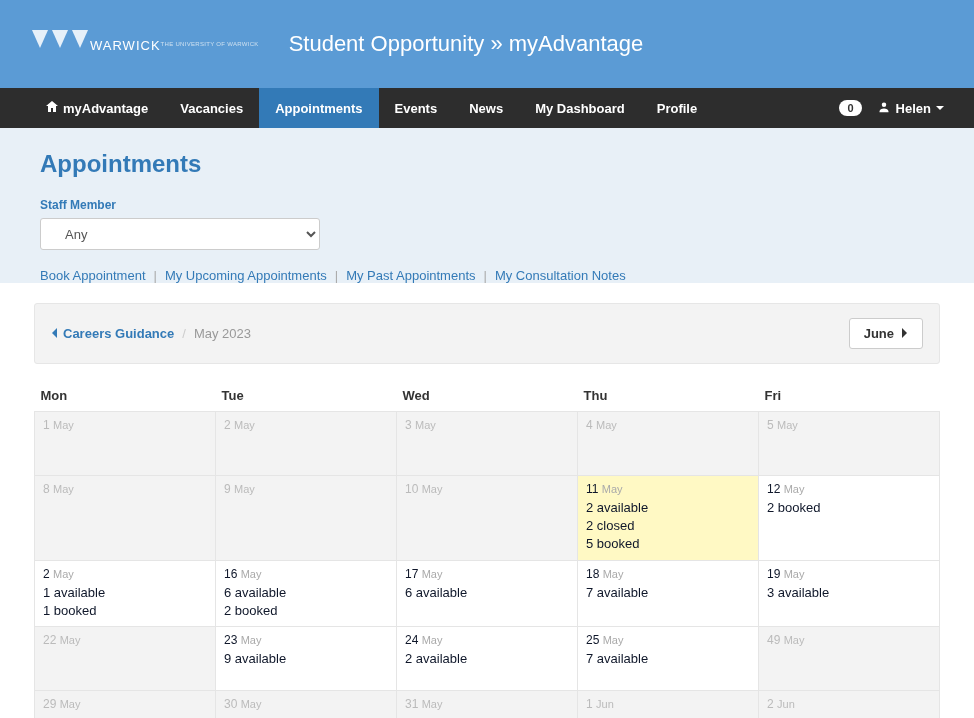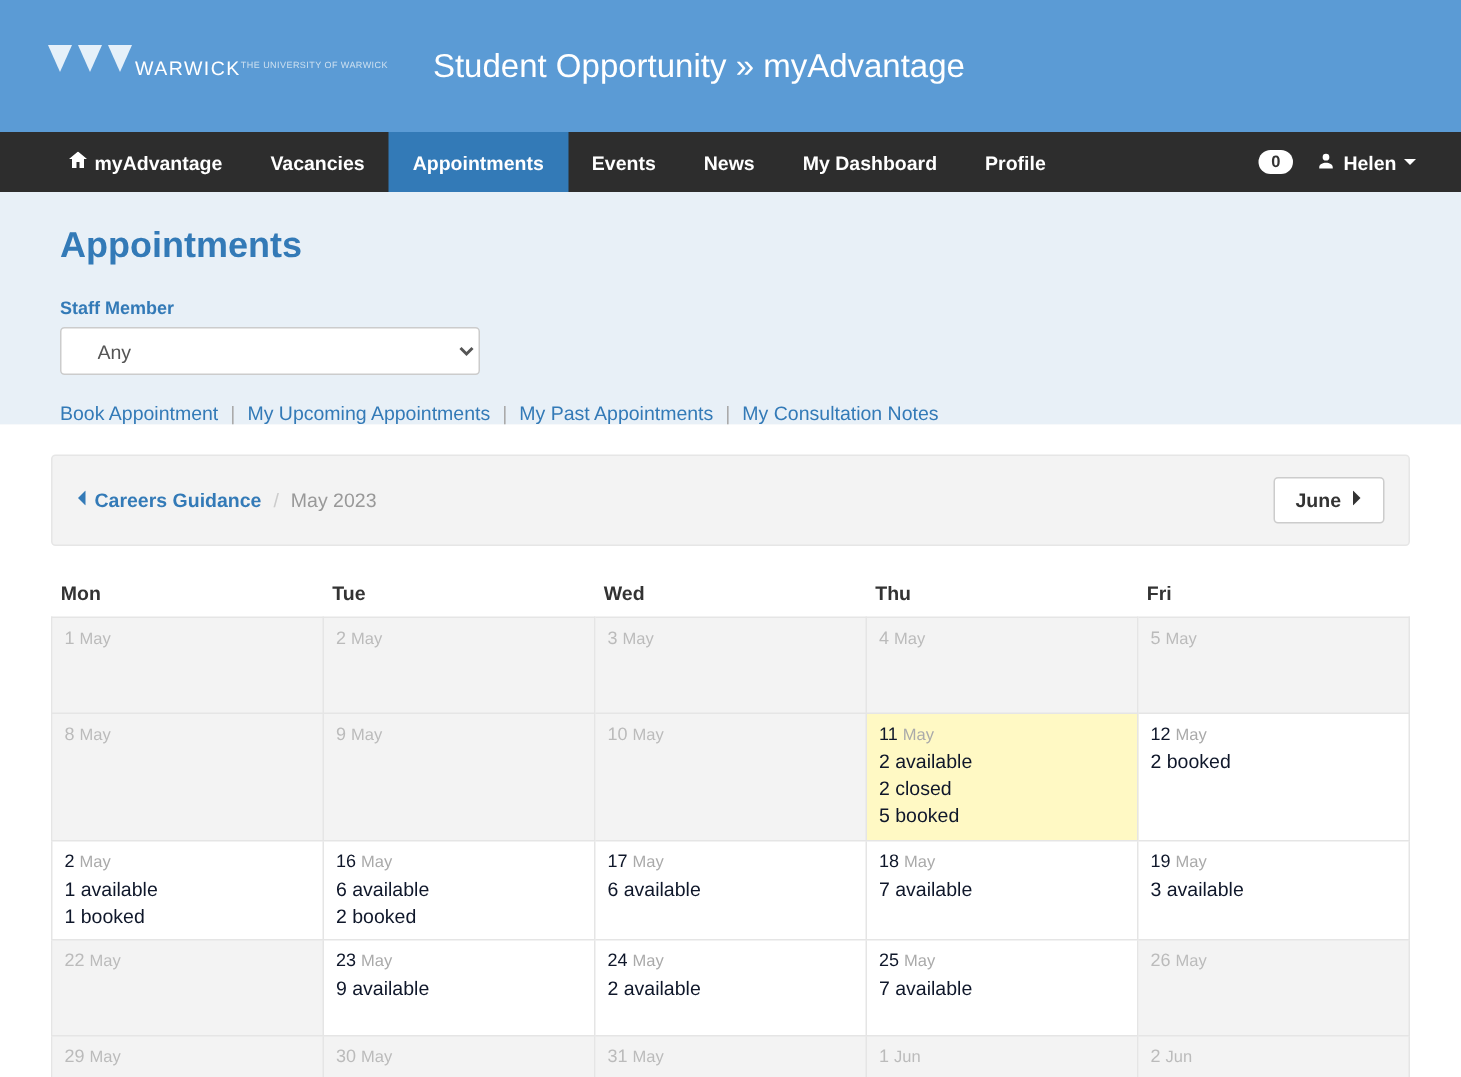--- a/index.html
+++ b/index.html
@@ -244,21 +244,21 @@
               <div>2 available</div>
             </div>
           </td>
           <td class="clickable">
             <div class="day-label"><span class="num">25</span> <span class="mon">May</span></div>
             <div class="day-lines">
               <div>7 available</div>
             </div>
           </td>
           <td class="disabled">
-            <div class="day-label"><span class="num">26</span> <span class="mon">May</span></div>
+            <div class="day-label"><span class="num">49</span> <span class="mon">May</span></div>
           </td>
         </tr>
         <tr>
           <td class="disabled">
             <div class="day-label"><span class="num">29</span> <span class="mon">May</span></div>
           </td>
           <td class="disabled">
             <div class="day-label"><span class="num">30</span> <span class="mon">May</span></div>
           </td>
           <td class="disabled">

